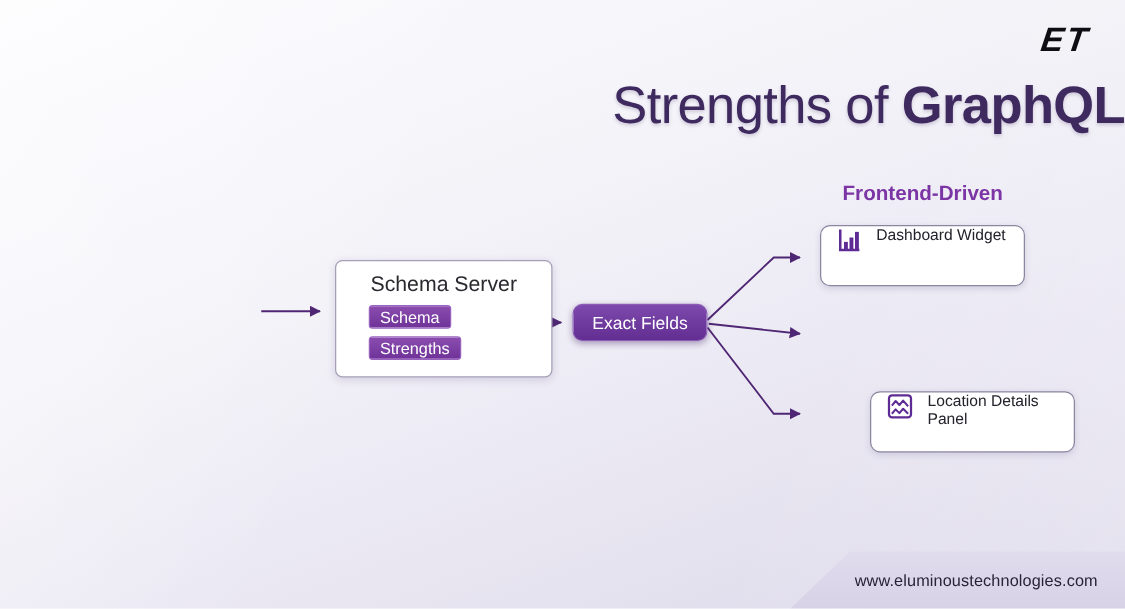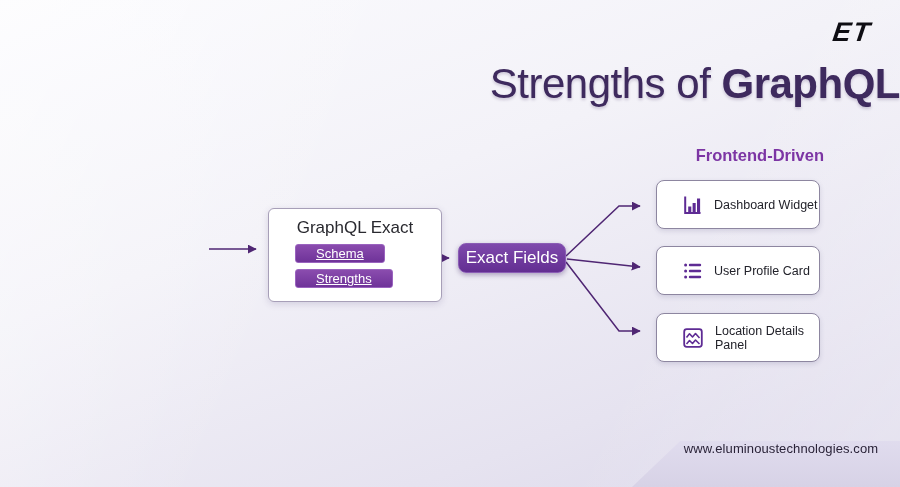--- a/index.html
+++ b/index.html
@@ -33,55 +33,55 @@
 
   .connectors { position:absolute; left:0; top:0; pointer-events:none; }
 
   .pill {
     position:absolute; display:flex; align-items:center; justify-content:center;
     background:linear-gradient(180deg,#7e49ac 0%,#632e92 100%);
     border:1px solid #8a5cb5; color:#fff;
     box-shadow:0 2px 5px rgba(50,20,90,.35);
   }
   .single-request { left:75px; top:231px; width:134px; height:36px; border-radius:10px; font-size:15px; }
-  .exact-fields   { left:458px; top:243px; width:108px; height:30px; border-radius:8px;  font-size:17px; }
+  .exact-fields   { left:458px; top:243px; width:108px; height:30px; border-radius:8px;  font-size:14px; }
 
   .server-box {
     position:absolute; left:268px; top:208px; width:174px; height:94px;
     background:#fff; border:1px solid #a79fb8; border-radius:6px;
     box-shadow:0 2px 7px rgba(80,60,120,.18);
   }
   .server-title { margin-top:9px; text-align:center; font-size:17px; font-weight:500; color:#29292f; }
   .tag {
     display:block; width:fit-content; margin:6px 0 0 26px;
     background:linear-gradient(180deg,#8a4cae,#6f3399);
     border:1px solid #9a63bf; border-radius:3px;
-    color:#fff; font-size:13px; line-height:17px; padding:0 20px;text-decoration:underline;
+    color:#fff; font-size:13px; line-height:17px; padding:0 8px;
   }
 
   .frontend-label {
-    position:absolute; left:640px; top:146px; width:184px; text-align:right;
+    position:absolute; left:674px; top:146px; width:184px; text-align:left;
     font-size:16.5px; font-weight:700; color:#7c35a4;
   }
 
   .card {
     position:absolute; left:656px; width:164px; height:49px;
     background:#fff; border:1px solid #8d86a0; border-radius:8px;
     box-shadow:0 2px 5px rgba(70,60,110,.16);
-    display:flex; align-items:center; gap:11px; padding-left:25px;
+    display:flex; align-items:flex-start; gap:11px; padding-left:12px;
   }
-  .card-1 { top:180px; } .card-2 { top:246px; } .card-3 { top:313px; }
+  .card-1 { top:180px; } .card-2 { top:246px; } .card-3 { top:313px;margin-left:40px; }
   .card-label { font-size:12.5px; color:#23232b; }
   .card-icon { flex:0 0 auto; display:flex; }
 
   .footer-band {
     position:absolute; left:632px; top:441px; width:268px; height:46px;
     background:linear-gradient(180deg,#e0dcee,#d7d2e6);
     clip-path:polygon(18% 0, 100% 0, 100% 100%, 0 100%);
-    display:flex; align-items:flex-start; justify-content:center; padding-left:30px;
+    display:flex; align-items:center; justify-content:center; padding-left:30px;
   }
   .footer-band span { font-size:13px; color:#2a2338; letter-spacing:.1px; }
 </style>
 </head>
 <body>
 
 <div class="canvas">
 
   <div class="title">
     <span class="reg">Strengths of</span>
@@ -100,56 +100,41 @@
       <path d="M209,249 H256" marker-end="url(#arw)"></path>
       <path d="M442,258 H449" marker-end="url(#arw)"></path>
       <path d="M566,256 L619,206 H640" marker-end="url(#arw)"></path>
       <path d="M567,259 L640,267" marker-end="url(#arw)"></path>
       <path d="M566,262 L619,331 H640" marker-end="url(#arw)"></path>
     </g>
   </svg>
 
 
   <div class="server-box">
-    <div class="server-title">GraphQL Exact</div>
+    <div class="server-title">Schema Server</div>
     <span class="tag">Schema</span>
     <span class="tag">Strengths</span>
   </div>
 
   <div class="pill exact-fields">Exact Fields</div>
 
   <div class="frontend-label">Frontend-Driven</div>
 
   <div class="card card-1">
     <span class="card-icon">
       <svg width="21" height="22" viewBox="0 0 21 22">
         <path d="M3.2,2.5 V19 H18.5" stroke="#5e2b94" stroke-width="2" fill="none"></path>
         <rect x="6.2" y="12.5" width="3.1" height="6.5" fill="#5e2b94"></rect>
         <rect x="10.6" y="9" width="3.1" height="10" fill="#5e2b94"></rect>
         <rect x="15" y="4.5" width="3.1" height="14.5" fill="#5e2b94"></rect>
       </svg>
     </span>
     <span class="card-label">Dashboard Widget</span>
   </div>
 
-  <div class="card card-2">
-    <span class="card-icon">
-      <svg width="21" height="22" viewBox="0 0 21 22">
-        <g stroke="#5e2b94" stroke-width="2.4" stroke-linecap="round">
-          <line x1="8" y1="5" x2="18" y2="5"></line>
-          <line x1="8" y1="11" x2="18" y2="11"></line>
-          <line x1="8" y1="17" x2="18" y2="17"></line>
-        </g>
-        <circle cx="3.6" cy="5" r="1.5" fill="#5e2b94"></circle>
-        <circle cx="3.6" cy="11" r="1.5" fill="#5e2b94"></circle>
-        <circle cx="3.6" cy="17" r="1.5" fill="#5e2b94"></circle>
-      </svg>
-    </span>
-    <span class="card-label">User Profile Card</span>
-  </div>
 
   <div class="card card-3">
     <span class="card-icon">
       <svg width="22" height="22" viewBox="0 0 22 22">
         <rect x="2.2" y="2.2" width="17.6" height="17.6" rx="2.5" stroke="#5e2b94" stroke-width="1.8" fill="none"></rect>
         <polyline points="4.5,10.5 7.5,6.8 10.5,10 13.5,6.5 17.5,11" stroke="#5e2b94" stroke-width="1.6" fill="none" stroke-linejoin="round"></polyline>
         <polyline points="4.5,17 7.5,13.5 10.5,16.5 13.5,13 17.5,17" stroke="#5e2b94" stroke-width="1.6" fill="none" stroke-linejoin="round"></polyline>
       </svg>
     </span>
     <span class="card-label">Location Details Panel</span>

